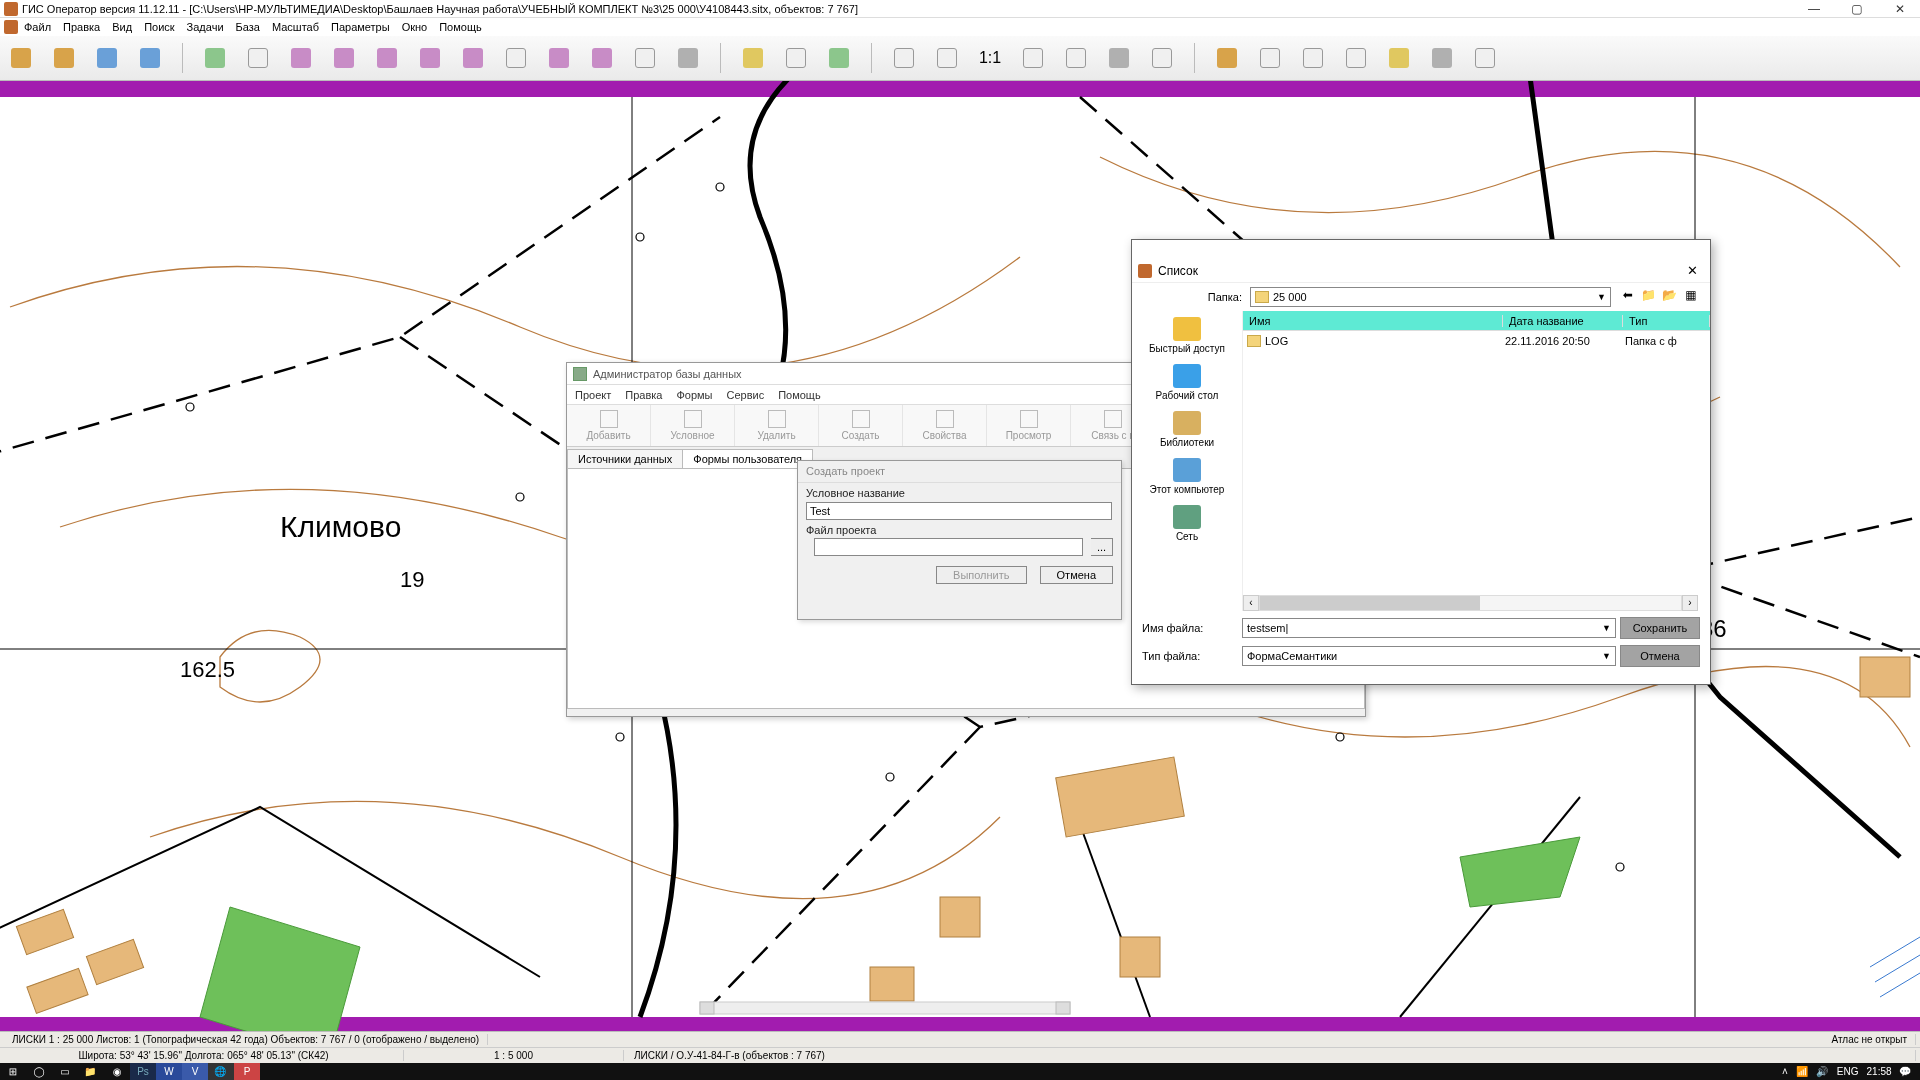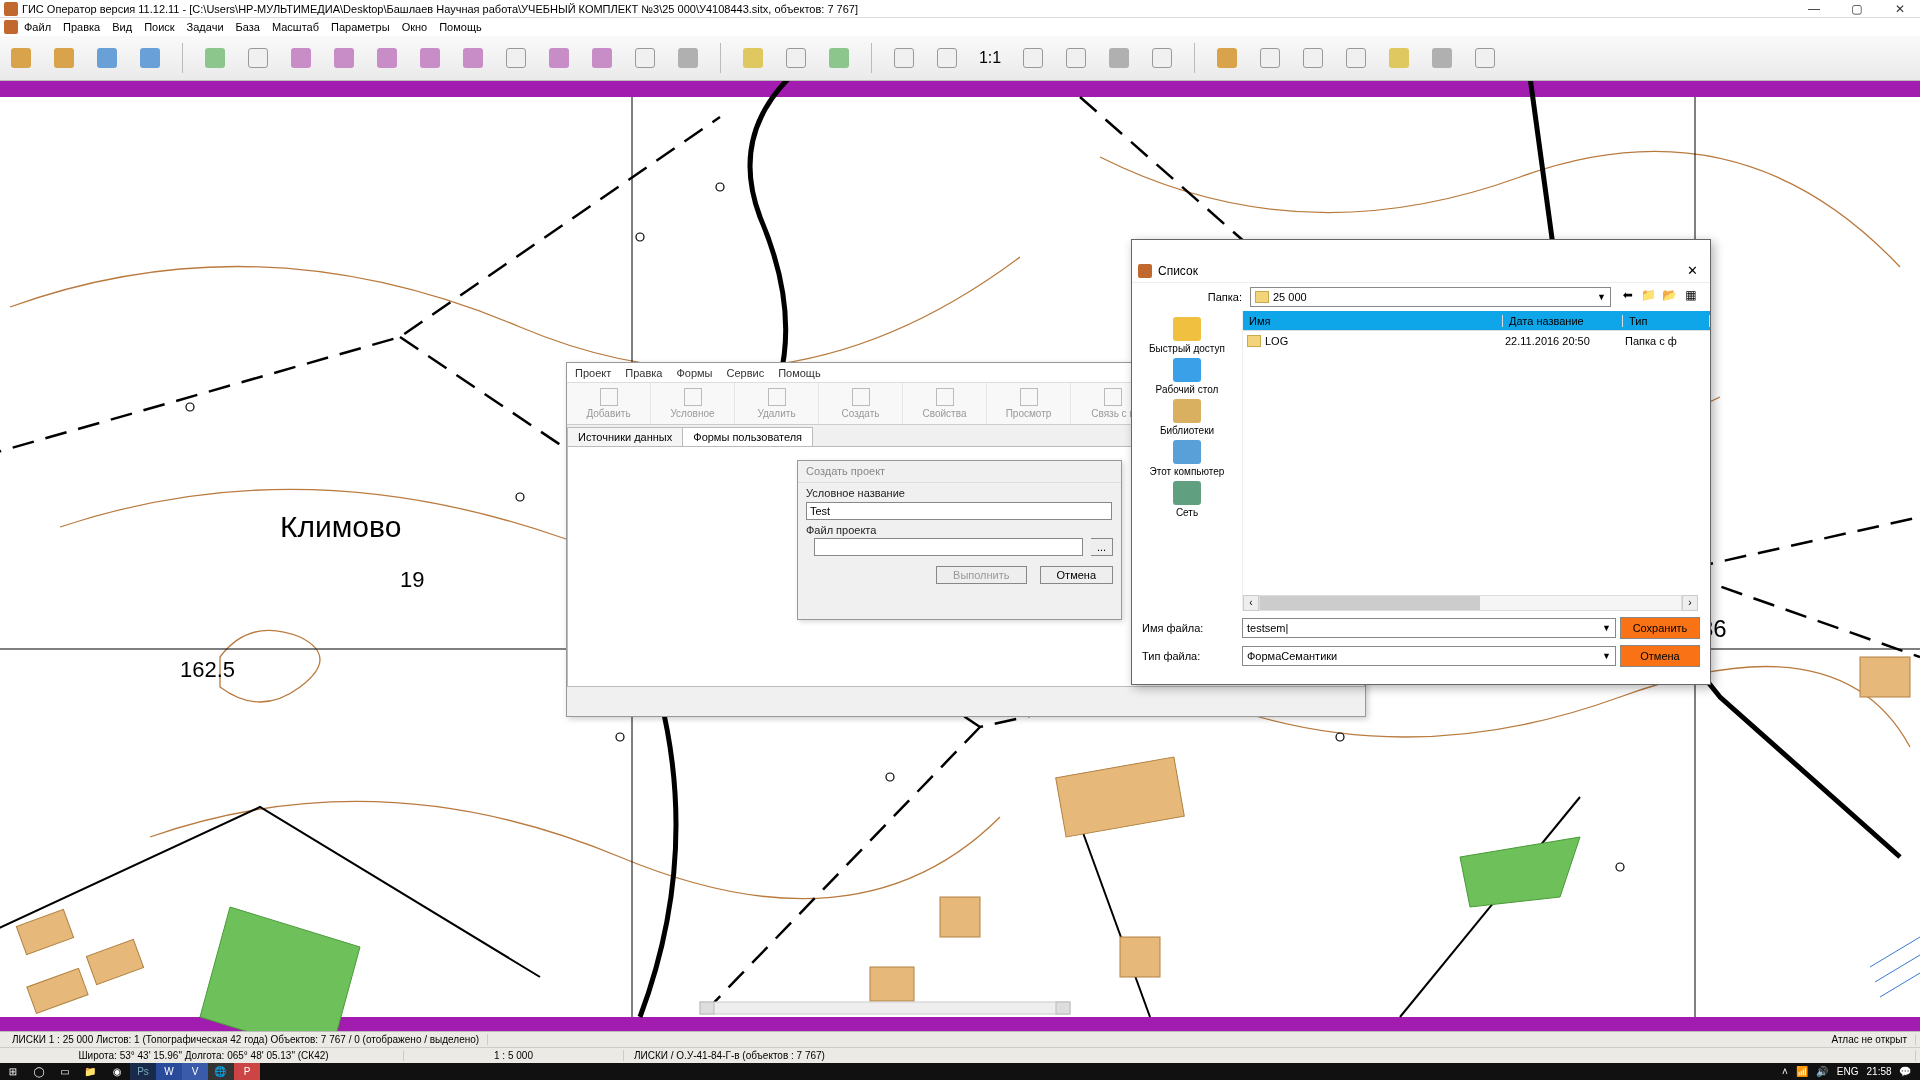--- a/index.html
+++ b/index.html
@@ -53,41 +53,41 @@
 
 
 .dlg-file{position:absolute; left:1131px; top:239px; width:580px; height:446px; background:#fff; border:1px solid #666; z-index:10; box-shadow:3px 3px 10px rgba(0,0,0,.3);}
 .dlg-file .fd-title{height:24px;display:flex;align-items:center;font-size:12px;padding:0 6px;border-bottom:1px solid #eee;margin-top:19px;}
 .dlg-file .fd-title .ico{width:14px;height:14px;background:#c0682e;margin-right:6px;border-radius:2px;}
 .dlg-file .fd-title .close{margin-left:auto;font-size:13px;cursor:default;padding:0 6px;}
 .dlg-file .fd-top{height:28px;display:flex;align-items:center;font-size:11px;padding:0 10px;gap:8px;}
 .dlg-file .fd-top .lbl{width:100px;text-align:right;}
 .dlg-file .fd-top .navicons span{display:inline-block;width:18px;height:18px;text-align:center;font-size:12px;}
 .dlg-file .fd-body{display:flex;height:300px;}
-.dlg-file .fd-places{width:110px;display:flex;flex-direction:column;align-items:center;gap:4px;padding-top:6px;font-size:10px;}
+.dlg-file .fd-places{width:110px;display:flex;flex-direction:column;align-items:center;gap:10px;padding-top:6px;font-size:10px;}
 .dlg-file .fd-places .place{display:flex;flex-direction:column;align-items:center;gap:2px;text-align:center;}
 .dlg-file .fd-places .pico{width:28px;height:24px;background:#3aa0e8;border-radius:3px;}
 .dlg-file .fd-places .pico.star{background:#f0c040;}
 .dlg-file .fd-places .pico.lib{background:#d8b060;}
 .dlg-file .fd-places .pico.net{background:#60a080;}
 .dlg-file .fd-list{flex:1;border-left:1px solid #eee;font-size:11px;position:relative;}
-.dlg-file .fd-list .hdr{display:flex;background:#0ea5e9;border-bottom:1px solid #ddd;height:20px;align-items:center;font-size:11px;}
+.dlg-file .fd-list .hdr{display:flex;background:#5eead4;border-bottom:1px solid #ddd;height:20px;align-items:center;font-size:11px;}
 .dlg-file .fd-list .hdr span{padding:0 6px;border-right:1px solid #ddd;}
 .dlg-file .fd-list .row{display:flex;align-items:center;height:20px;}
 .dlg-file .fd-list .row .fico{width:14px;height:12px;background:#f4d47a;border:1px solid #caa94a;margin:0 4px;}
 .dlg-file .fd-scroll{position:absolute;bottom:0;left:0;right:12px;height:16px;display:flex;align-items:center;}
 .dlg-file .fd-scroll .sbtn{width:16px;height:16px;background:#eee;border:1px solid #ccc;text-align:center;font-size:10px;line-height:14px;}
 .dlg-file .fd-scroll .track{flex:1;height:16px;background:#f5f5f5;border:1px solid #ddd;position:relative;}
 .dlg-file .fd-scroll .thumb{position:absolute;left:0;top:0;height:14px;width:220px;background:#ccc;}
 .dlg-file .fd-bottom{padding:6px 10px;font-size:11px;}
 .dlg-file .fd-row{display:flex;align-items:center;margin-bottom:6px;}
 .dlg-file .fd-row label{width:100px;}
 .dlg-file .fd-row .combo{flex:1;border:1px solid #888;height:20px;display:flex;align-items:center;padding:0 4px;margin-right:4px;background:#fff;}
 .dlg-file .fd-row .combo .arrow{margin-left:auto;font-size:9px;}
-.dlg-file .fd-row button{width:80px;height:22px;font-size:11px;border:1px solid #888;background:#f97316;}
+.dlg-file .fd-row button{width:80px;height:22px;font-size:11px;border:1px solid #888;background:#a3a3a3;}
 
 
 .status1{position:absolute;left:0;right:0;bottom:33px;height:16px;background:#eceae5;border-top:1px solid #bbb;font-size:10px;display:flex;align-items:center;padding:0 4px;}
 .status1 .cell{padding:0 8px;border-right:1px solid #ccc;}
 .status1 .filler{flex:1;}
 .status2{position:absolute;left:0;right:0;bottom:17px;height:16px;background:#eceae5;border-top:1px solid #ccc;font-size:10px;display:flex;align-items:center;padding:0 4px;}
 .status2 .cell{padding:0 10px;border-right:1px solid #ccc;}
 
 
 .taskbar{position:absolute;left:0;right:0;bottom:0;height:17px;background:#111;display:flex;align-items:center;}
@@ -312,20 +312,24 @@
   <text x="1590" y="570" font-size="24">58</text>
   <text x="1700" y="540" font-size="24">86</text>
 
   <rect x="700" y="905" width="370" height="12" fill="#eee" stroke="#ccc"></rect>
   <rect x="700" y="905" width="14" height="12" fill="#ddd" stroke="#bbb"></rect>
   <rect x="1056" y="905" width="14" height="12" fill="#ddd" stroke="#bbb"></rect>
 </svg>
 </div>
 
 <div class="dlg-admin">
+  <div class="dlg-titlebar">
+    <span class="ico"></span>
+    <span>Администратор базы данных</span>
+  </div>
   <div class="dlg-menu">
     <span>Проект</span>
     <span>Правка</span>
     <span>Формы</span>
     <span>Сервис</span>
     <span>Помощь</span>
   </div>
   <div class="dlg-tb">
     <div class="tb-item">
         <div class="ico2"></div>

